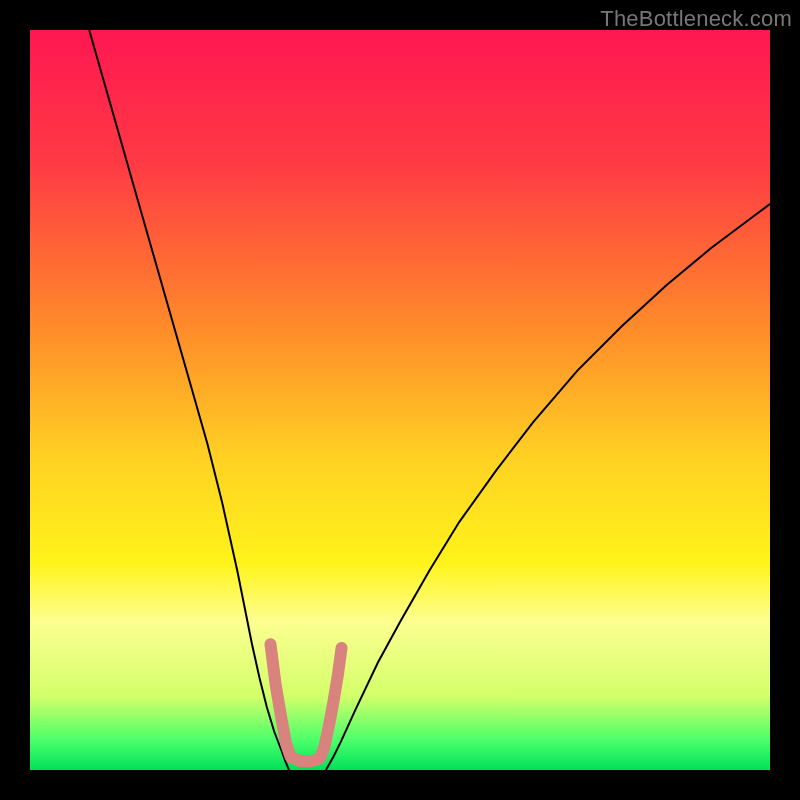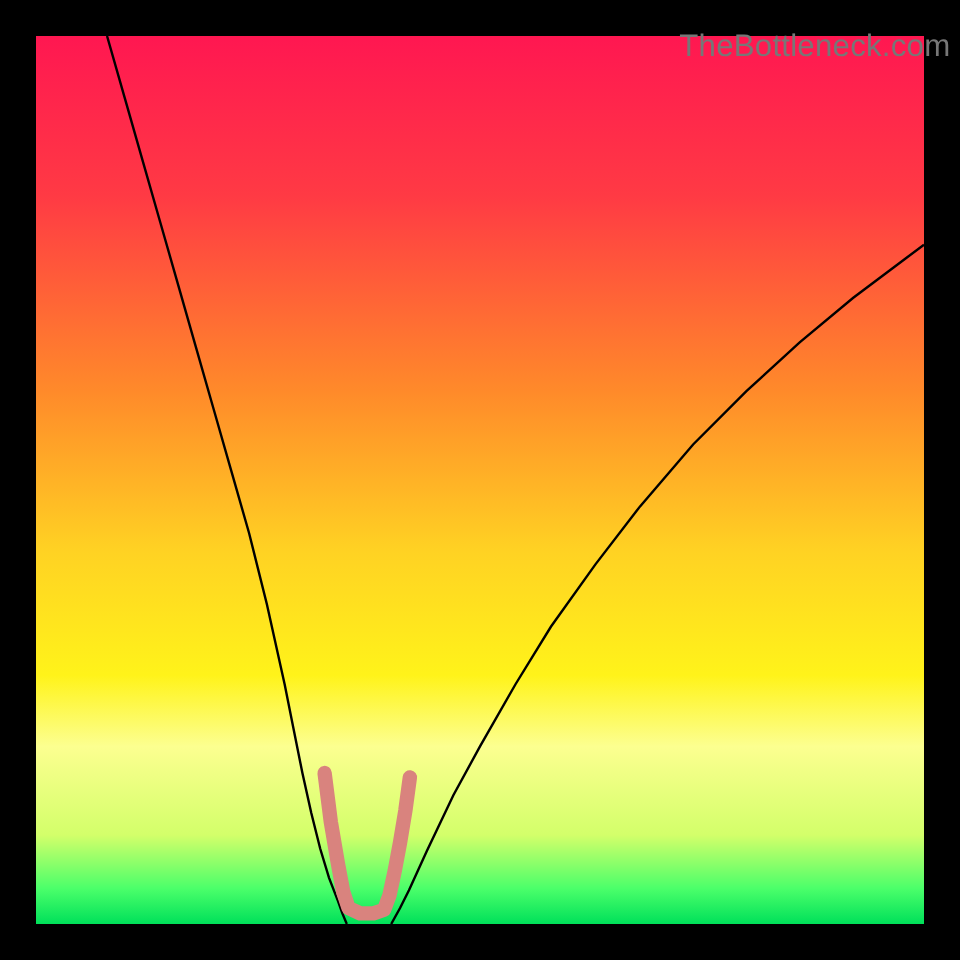--- a/index.html
+++ b/index.html
@@ -21,24 +21,24 @@
   }
   .plot-area {
     position: absolute;
     left: 0;
     top: 0;
     width: 740px;
     height: 740px;
   }
   .watermark {
     position: absolute;
-    top: 23px;
+    top: 6px;
     right: 8px;
     color: #777;
-    font-size: 26px;
+    font-size: 22px;
     font-weight: 500;
     letter-spacing: 0.2px;
     user-select: none;
   }
   svg {
     display: block;
   }
 </style>
 </head>
 <body>

